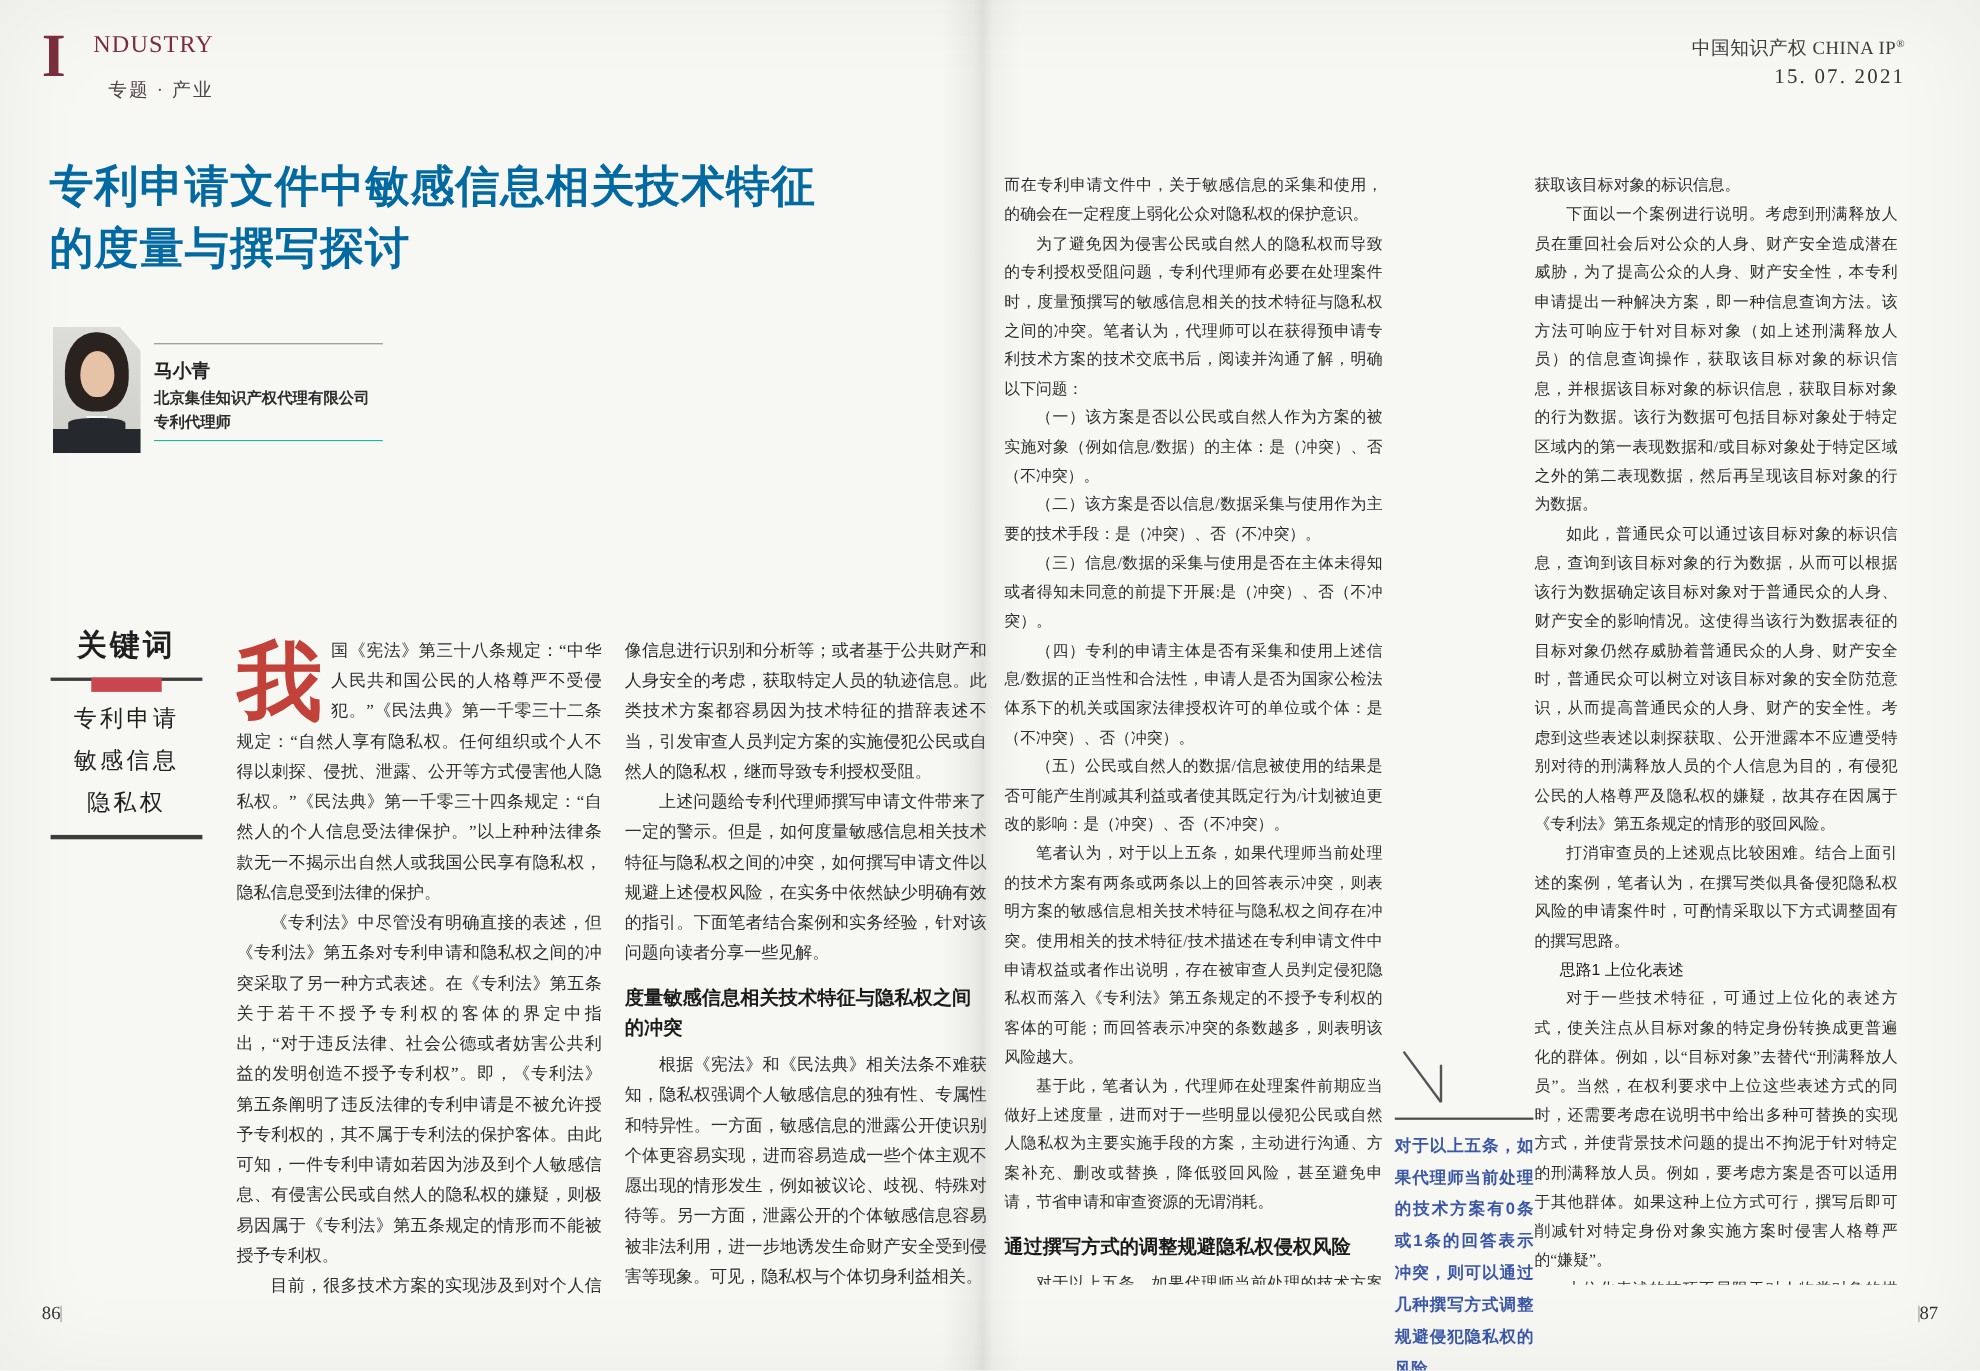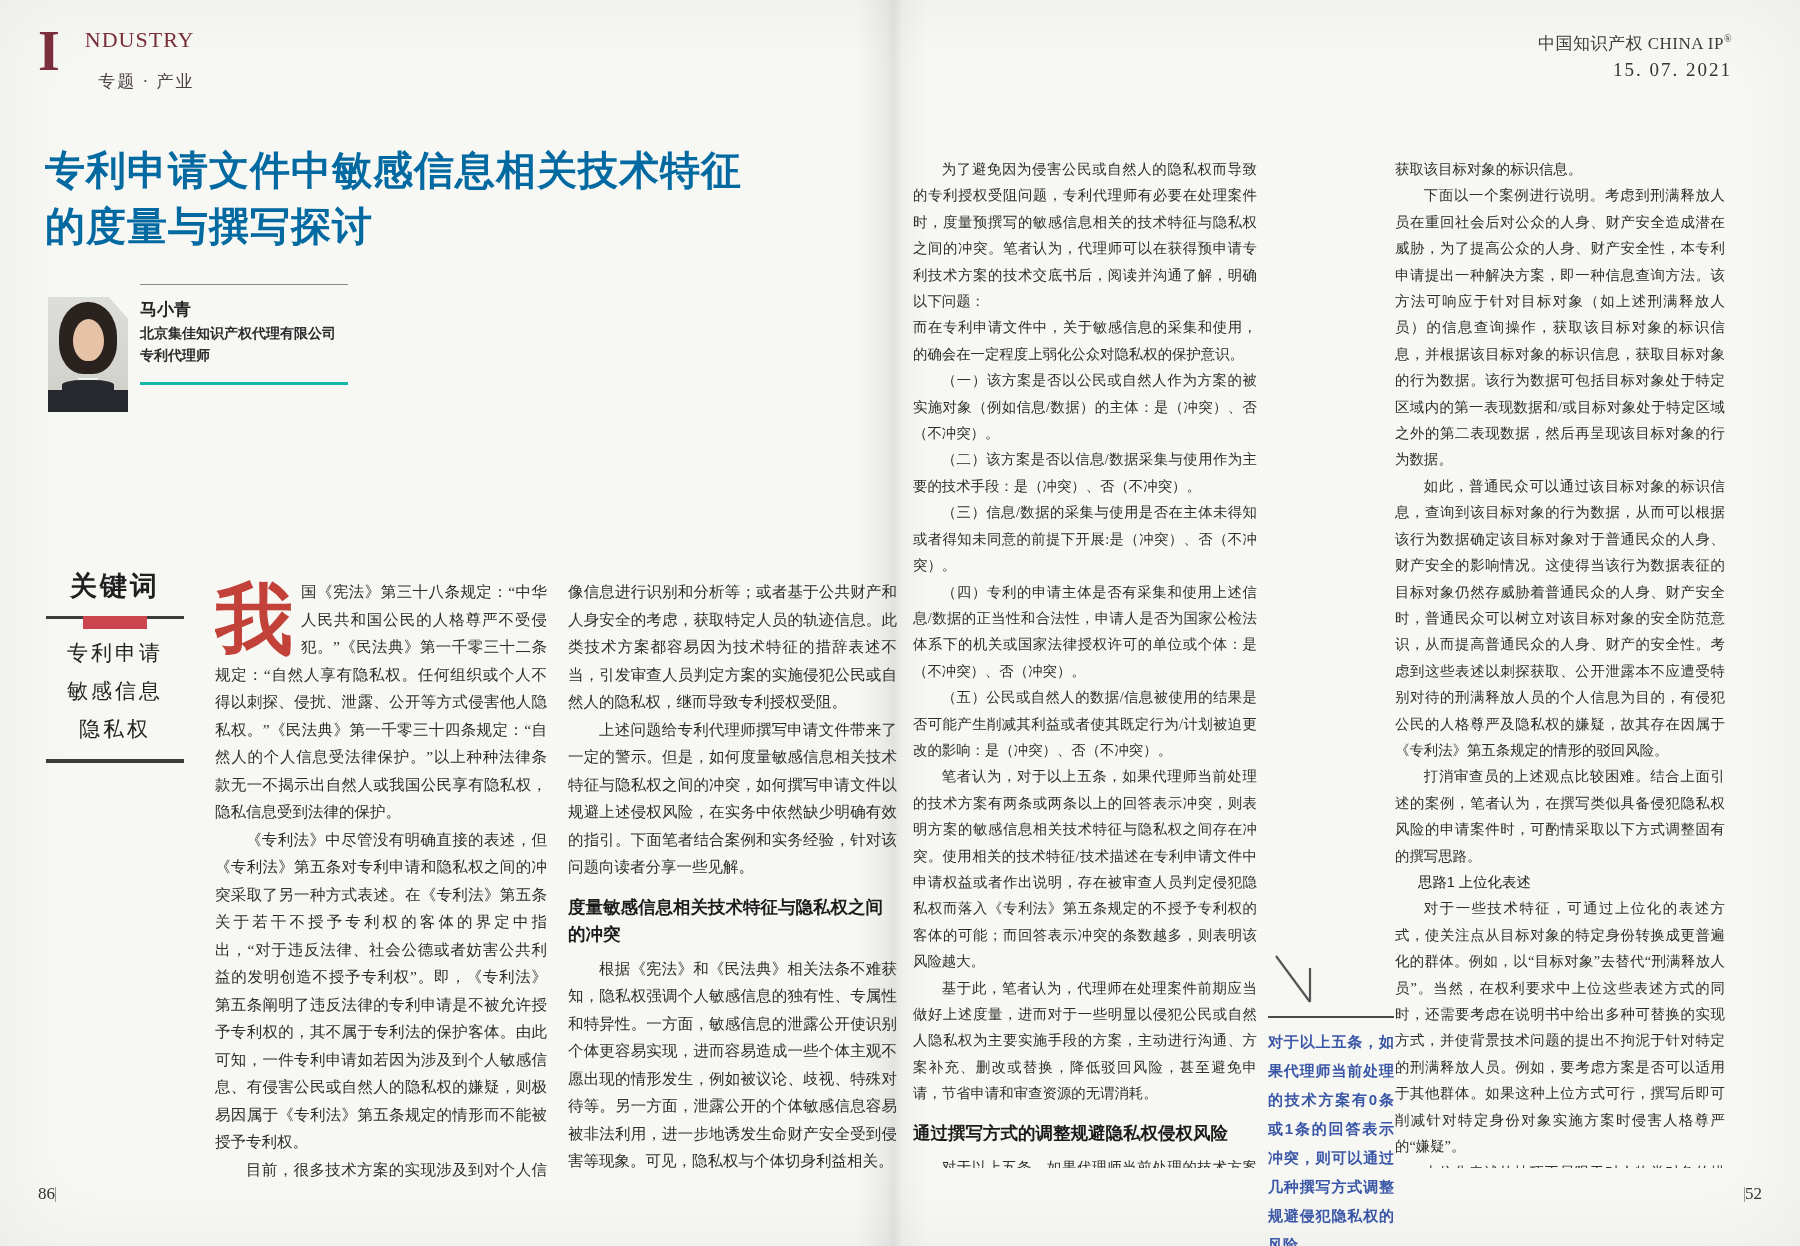--- a/index.html
+++ b/index.html
@@ -33,22 +33,22 @@
 
   
   .photo{position:absolute;left:48px;top:297px;width:80px;height:115px;
     background:linear-gradient(#ddddd9,#cfcfca);
     clip-path:polygon(0 0,76% 0,100% 19%,100% 100%,0 100%);}
   .photo .hair{position:absolute;left:11px;top:5px;width:58px;height:72px;border-radius:48% 48% 42% 42%;background:#2a221f;}
   .photo .face{position:absolute;left:25px;top:22px;width:31px;height:42px;border-radius:50% 50% 46% 46%/52% 52% 48% 48%;background:#e6c2a6;}
   .photo .collar{position:absolute;left:30px;bottom:18px;width:20px;height:16px;background:#f4f4f2;clip-path:polygon(0 0,100% 0,50% 100%);}
   .photo .jacket{position:absolute;left:0;bottom:0;width:100%;height:22px;background:#25282d;}
   .photo .jacket:before{content:"";position:absolute;left:14px;top:-10px;width:52px;height:12px;background:#25282d;border-radius:40% 40% 0 0;}
-  .author-block{position:absolute;left:140px;top:284px;width:208px;
-    border-top:1px solid #8a8a8a;border-bottom:3px solid #14b8a6;padding:13px 0 16px;
+  .author-block{position:absolute;left:140px;top:312px;width:208px;
+    border-top:1px solid #8a8a8a;border-bottom:1px solid #14b8a6;padding:13px 0 6px;
     font-family:"Liberation Sans","DejaVu Sans",sans-serif;}
   .author-name{font-size:17px;font-weight:bold;color:#222;line-height:24px;}
   .author-org,.author-role{font-size:14px;color:#2c2c2c;line-height:22px;font-weight:bold;}
 
   
   .keywords{position:absolute;left:40px;top:568px;width:150px;text-align:center;}
   .kw-heading{font-size:27px;font-weight:bold;color:#1f1f1f;letter-spacing:3px;}
   .kw-rule{position:relative;height:13px;margin:12px 6px 10px;}
   .kw-rule .line{position:absolute;left:0;right:0;top:0;height:3px;background:#3c3c3c;}
   .kw-rule .red{position:absolute;left:50%;transform:translateX(-50%);top:0;width:64px;height:13px;background:#c9464f;}
@@ -140,22 +140,22 @@
   <div class="col col-l col2">
       <p class="para first">像信息进行识别和分析等；或者基于公共财产和人身安全的考虑，获取特定人员的轨迹信息。此类技术方案都容易因为技术特征的措辞表述不当，引发审查人员判定方案的实施侵犯公民或自然人的隐私权，继而导致专利授权受阻。</p>
       <p class="para">上述问题给专利代理师撰写申请文件带来了一定的警示。但是，如何度量敏感信息相关技术特征与隐私权之间的冲突，如何撰写申请文件以规避上述侵权风险，在实务中依然缺少明确有效的指引。下面笔者结合案例和实务经验，针对该问题向读者分享一些见解。</p>
       <p class="para h2">度量敏感信息相关技术特征与隐私权之间的冲突</p>
       <p class="para">根据《宪法》和《民法典》相关法条不难获知，隐私权强调个人敏感信息的独有性、专属性和特异性。一方面，敏感信息的泄露公开使识别个体更容易实现，进而容易造成一些个体主观不愿出现的情形发生，例如被议论、歧视、特殊对待等。另一方面，泄露公开的个体敏感信息容易被非法利用，进一步地诱发生命财产安全受到侵害等现象。可见，隐私权与个体切身利益相关。</p>
     </div>
 
   <div class="fold"></div>
 
   <div class="col col-r colA">
+      <p class="para first">而在专利申请文件中，关于敏感信息的采集和使用，的确会在一定程度上弱化公众对隐私权的保护意识。</p>
       <p class="para">为了避免因为侵害公民或自然人的隐私权而导致的专利授权受阻问题，专利代理师有必要在处理案件时，度量预撰写的敏感信息相关的技术特征与隐私权之间的冲突。笔者认为，代理师可以在获得预申请专利技术方案的技术交底书后，阅读并沟通了解，明确以下问题：</p>
-      <p class="para first">而在专利申请文件中，关于敏感信息的采集和使用，的确会在一定程度上弱化公众对隐私权的保护意识。</p>
       <p class="para">（一）该方案是否以公民或自然人作为方案的被实施对象（例如信息/数据）的主体：是（冲突）、否（不冲突）。</p>
       <p class="para">（二）该方案是否以信息/数据采集与使用作为主要的技术手段：是（冲突）、否（不冲突）。</p>
       <p class="para">（三）信息/数据的采集与使用是否在主体未得知或者得知未同意的前提下开展:是（冲突）、否（不冲突）。</p>
       <p class="para">（四）专利的申请主体是否有采集和使用上述信息/数据的正当性和合法性，申请人是否为国家公检法体系下的机关或国家法律授权许可的单位或个体：是（不冲突）、否（冲突）。</p>
       <p class="para">（五）公民或自然人的数据/信息被使用的结果是否可能产生削减其利益或者使其既定行为/计划被迫更改的影响：是（冲突）、否（不冲突）。</p>
       <p class="para">笔者认为，对于以上五条，如果代理师当前处理的技术方案有两条或两条以上的回答表示冲突，则表明方案的敏感信息相关技术特征与隐私权之间存在冲突。使用相关的技术特征/技术描述在专利申请文件中申请权益或者作出说明，存在被审查人员判定侵犯隐私权而落入《专利法》第五条规定的不授予专利权的客体的可能；而回答表示冲突的条数越多，则表明该风险越大。</p>
       <p class="para">基于此，笔者认为，代理师在处理案件前期应当做好上述度量，进而对于一些明显以侵犯公民或自然人隐私权为主要实施手段的方案，主动进行沟通、方案补充、删改或替换，降低驳回风险，甚至避免申请，节省申请和审查资源的无谓消耗。</p>
       <p class="para h2">通过撰写方式的调整规避隐私权侵权风险</p>
       <p class="para">对于以上五条，如果代理师当前处理的技术方案有0条或1条的回答表示冲突，则可以通过几种撰写方式调</p>
     </div>
@@ -176,16 +176,16 @@
     <div class="callout-rule"></div>
     <div class="callout-text">对于以上五条，如果代理师当前处理的技术方案有0条或1条的回答表示冲突，则可以通过几种撰写方式调整规避侵犯隐私权的风险。</div>
   </div>
 
   <div class="pageno left">
     <span>86</span>
       <span class="bar"></span>
   </div>
   <div class="pageno right">
     <span class="bar"></span>
-      <span>52</span>
+      <span>87</span>
   </div>
 
 </div>
 
 </body></html>

